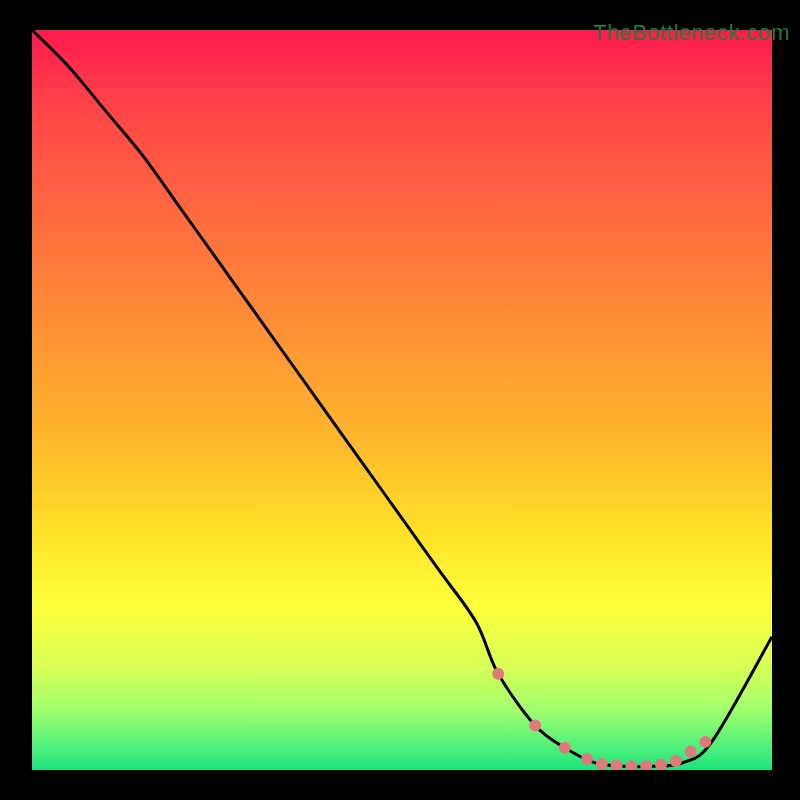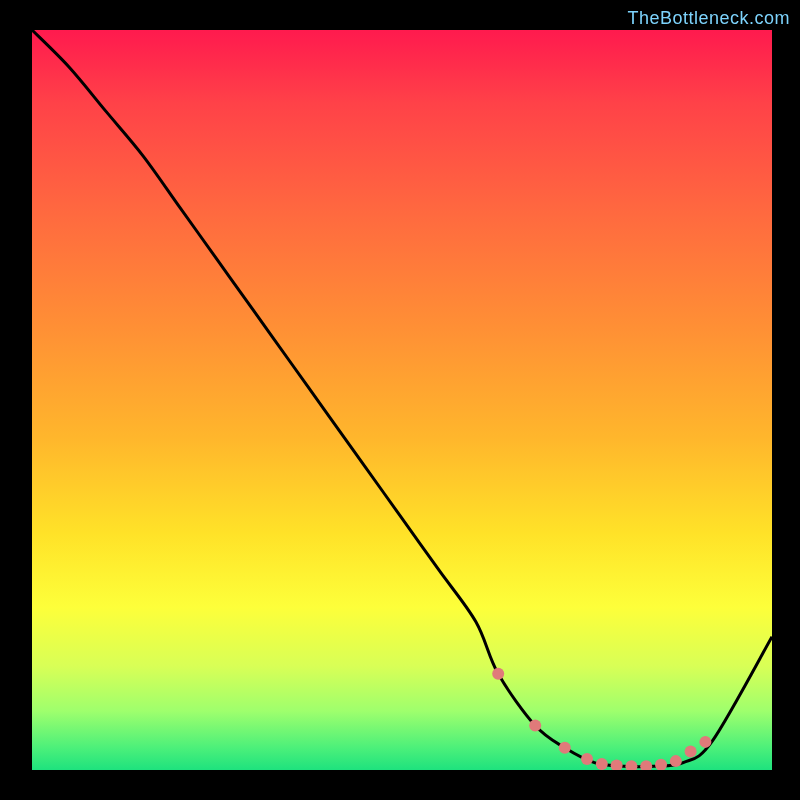--- a/index.html
+++ b/index.html
@@ -12,24 +12,24 @@
     font-family: Arial, Helvetica, sans-serif;
   }
   .wrap {
     position: relative;
     width: 800px;
     height: 800px;
     background: #000;
   }
   .watermark {
     position: absolute;
-    top: 8px;
+    top: 20px;
     right: 10px;
-    color: #7dd3fc;
-    font-size: 18px;
+    color: #15803d;
+    font-size: 22px;
     font-weight: 400;
     letter-spacing: 0.5px;
     z-index: 5;
   }
   .plot {
     position: absolute;
     left: 32px;
     top: 30px;
     width: 740px;
     height: 740px;

